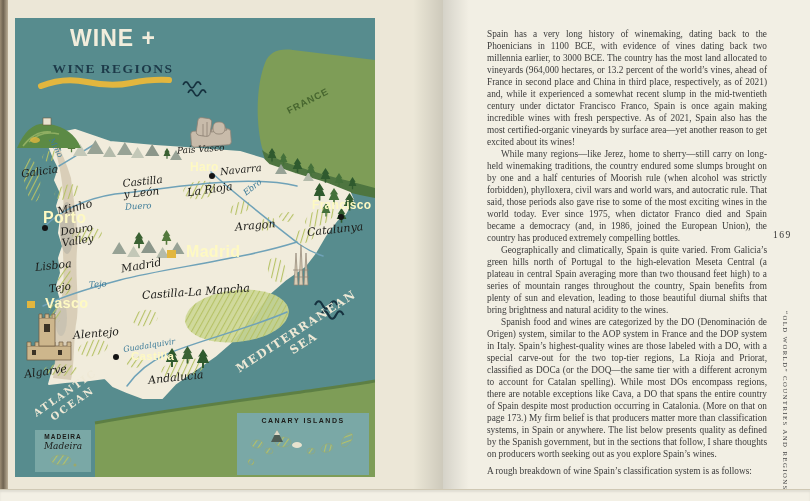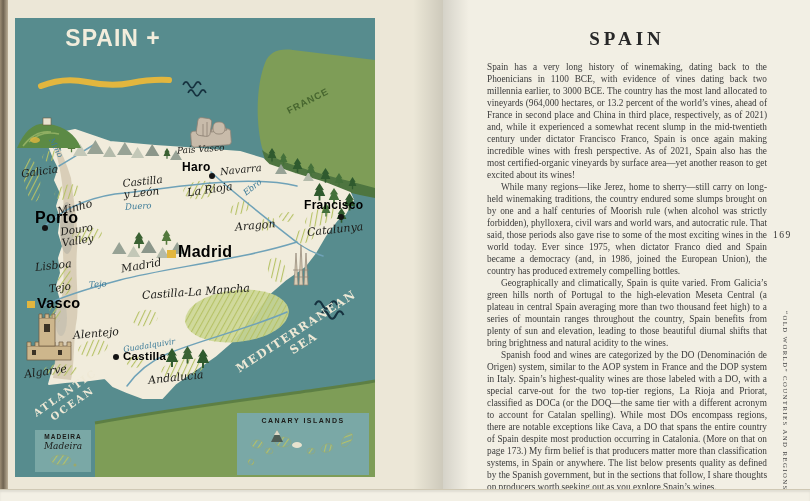--- a/index.html
+++ b/index.html
@@ -21,21 +21,21 @@
   .map svg{position:absolute;left:0;top:0;}
   .map-title{position:absolute;left:18px;top:8px;width:160px;text-align:center;z-index:5;
         color:#f2eddc;font-weight:bold;line-height:1.05;letter-spacing:1px;}
   .map-title .t1{font-size:23px;}
   .map-title .t2{font-size:24px;}
   .map-title .sub{margin-top:12px;font-family:"Liberation Serif",serif;font-weight:bold;
         font-size:13.5px;letter-spacing:1.5px;color:#1d3a49;}
   .lbl{position:absolute;z-index:4;font-family:"DejaVu Serif",serif;font-style:italic;
         color:#1c1c19;white-space:pre-line;line-height:1.05;}
   .city{position:absolute;z-index:4;font-family:"Liberation Sans",sans-serif;font-weight:700;
-        color:#000000;font-style:normal;letter-spacing:0.3px;line-height:1;}
+        color:#fef9c3;font-style:normal;letter-spacing:0.3px;line-height:1;margin-left:8px;}
   .riv{position:absolute;z-index:4;font-family:"DejaVu Serif",serif;font-style:italic;
         color:#3e7c99;line-height:1;}
   .sea-lbl{position:absolute;z-index:4;font-family:"DejaVu Serif",serif;font-weight:bold;
         color:#efe9d6;text-align:center;white-space:pre-line;line-height:1.25;}
   .caps{position:absolute;z-index:4;font-family:"Liberation Sans",sans-serif;font-weight:700;
         color:#1c1c19;letter-spacing:1px;text-align:center;line-height:1;}
   .dot{position:absolute;z-index:4;width:6px;height:6px;border-radius:50%;background:#141414;}
   .sq{position:absolute;z-index:4;background:#e2b63e;}
   
   .text-col{position:absolute;left:44px;top:28px;width:280px;}
@@ -221,21 +221,22 @@
         </g>
         <ellipse cx="282" cy="427" rx="5" ry="3" fill="#e8e3cf"></ellipse>
         <path d="M262,412 L268,424 L256,424 Z" fill="#4f5d55"></path>
         <path d="M262,412 L265,417 L259,417 Z" fill="#ddd8c6"></path>
       </g>
 
       <path d="M26,68 q22,-9 46,-4 t44,1 t38,-3" fill="none" stroke="#e2b63e" stroke-width="6" stroke-linecap="round"></path>
     </svg>
 
     <div class="map-title">
-      <div class="t1">SPAIN +</div>
+      <div class="t1">WINE +</div>
+      <div class="sub">WINE REGIONS</div>
     </div>
 
     <span class="caps" style="left:270px;top:78px;font-size:9.5px;color:#47662f;transform:rotate(-27deg);">FRANCE</span>
     <span class="sea-lbl" style="left:4px;top:368px;width:100px;font-size:10px;letter-spacing:2px;transform:rotate(-35deg);">ATLANTIC
 OCEAN</span>
     <span class="sea-lbl" style="left:210px;top:305px;width:150px;font-size:11.5px;letter-spacing:1.5px;transform:rotate(-33deg);">MEDITERRANEAN
 SEA</span>
 
     <span class="lbl" style="left:6px;top:148px;font-size:10.5px;transform:rotate(-8deg);">Galicia</span>
     <span class="lbl" style="left:42px;top:184px;font-size:11px;transform:rotate(-14deg);">Minho</span>
@@ -275,21 +276,20 @@
     <span class="city" style="left:108px;top:333px;font-size:11.5px;">Castilla</span>
     <span class="dot" style="left:98px;top:336px;"></span>
 
     <span class="caps" style="left:22px;top:416px;width:52px;font-size:6.5px;">MADEIRA</span>
     <span class="lbl" style="left:22px;top:424px;width:52px;font-size:9px;text-align:center;">Madeira</span>
     <span class="caps" style="left:228px;top:399px;width:120px;font-size:7px;letter-spacing:1.5px;">CANARY ISLANDS</span>
   </div>
 
   <div class="right-page" style="background:transparent;">
     <div class="text-col">
-      <h1 class="page-title">SPAIN</h1>
       <p>Spain has a very long history of winemaking, dating back to the Phoenicians in 1100 BCE, with evidence of vines dating back two millennia earlier, to 3000 BCE. The country has the most land allocated to vineyards (964,000 hectares, or 13.2 percent of the world’s vines, ahead of France in second place and China in third place, respectively, as of 2021) and, while it experienced a somewhat recent slump in the mid-twentieth century under dictator Francisco Franco, Spain is once again making incredible wines with fresh perspective. As of 2021, Spain also has the most certified-organic vineyards by surface area—yet another reason to get excited about its wines!</p>
       <p class="indent">While many regions—like Jerez, home to sherry—still carry on long-held winemaking traditions, the country endured some slumps brought on by one and a half centuries of Moorish rule (when alcohol was strictly forbidden), phylloxera, civil wars and world wars, and autocratic rule. That said, those periods also gave rise to some of the most exciting wines in the world today. Ever since 1975, when dictator Franco died and Spain became a democracy (and, in 1986, joined the European Union), the country has produced extremely compelling bottles.</p>
       <p class="indent">Geographically and climatically, Spain is quite varied. From Galicia’s green hills north of Portugal to the high-elevation Meseta Central (a plateau in central Spain averaging more than two thousand feet high) to a series of mountain ranges throughout the country, Spain benefits from plenty of sun and elevation, leading to those beautiful diurnal shifts that bring brightness and natural acidity to the wines.</p>
       <p class="indent">Spanish food and wines are categorized by the DO (Denominación de Origen) system, similar to the AOP system in France and the DOP system in Italy. Spain’s highest-quality wines are those labeled with a DO, with a special carve-out for the two top-tier regions, La Rioja and Priorat, classified as DOCa (or the DOQ—the same tier with a different acronym to account for Catalan spelling). While most DOs encompass regions, there are notable exceptions like Cava, a DO that spans the entire country of Spain despite most production occurring in Catalonia. (More on that on page 173.) My firm belief is that producers matter more than classification systems, in Spain or anywhere. The list below presents quality as defined by the Spanish government, but in the sections that follow, I share thoughts on producers worth seeking out as you explore Spain’s wines.</p>
       <p class="spaced">A rough breakdown of wine Spain’s classification system is as follows:</p>
 
     </div>
     <span class="folio">169</span>
     <span class="margin-note">“OLD WORLD” COUNTRIES AND REGIONS</span>
   </div>

